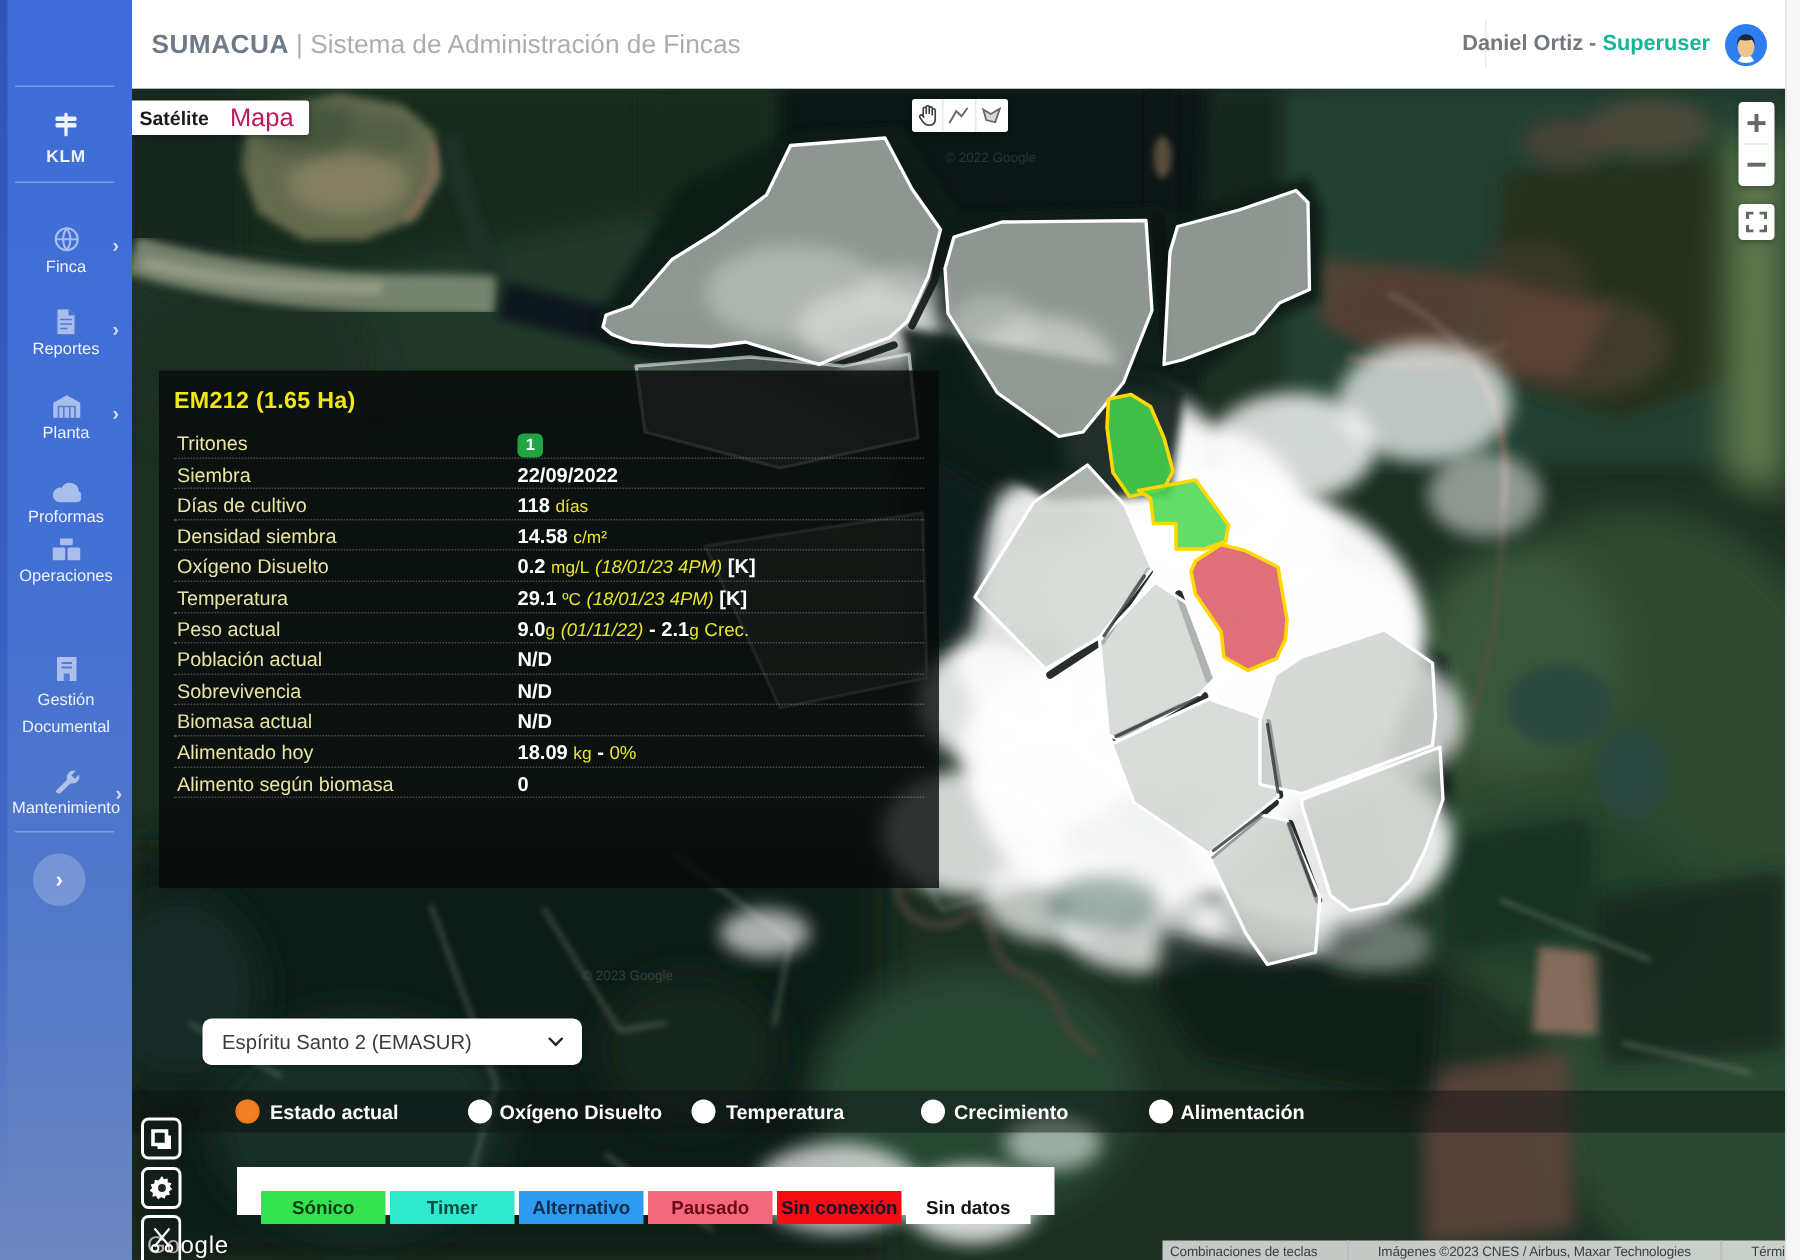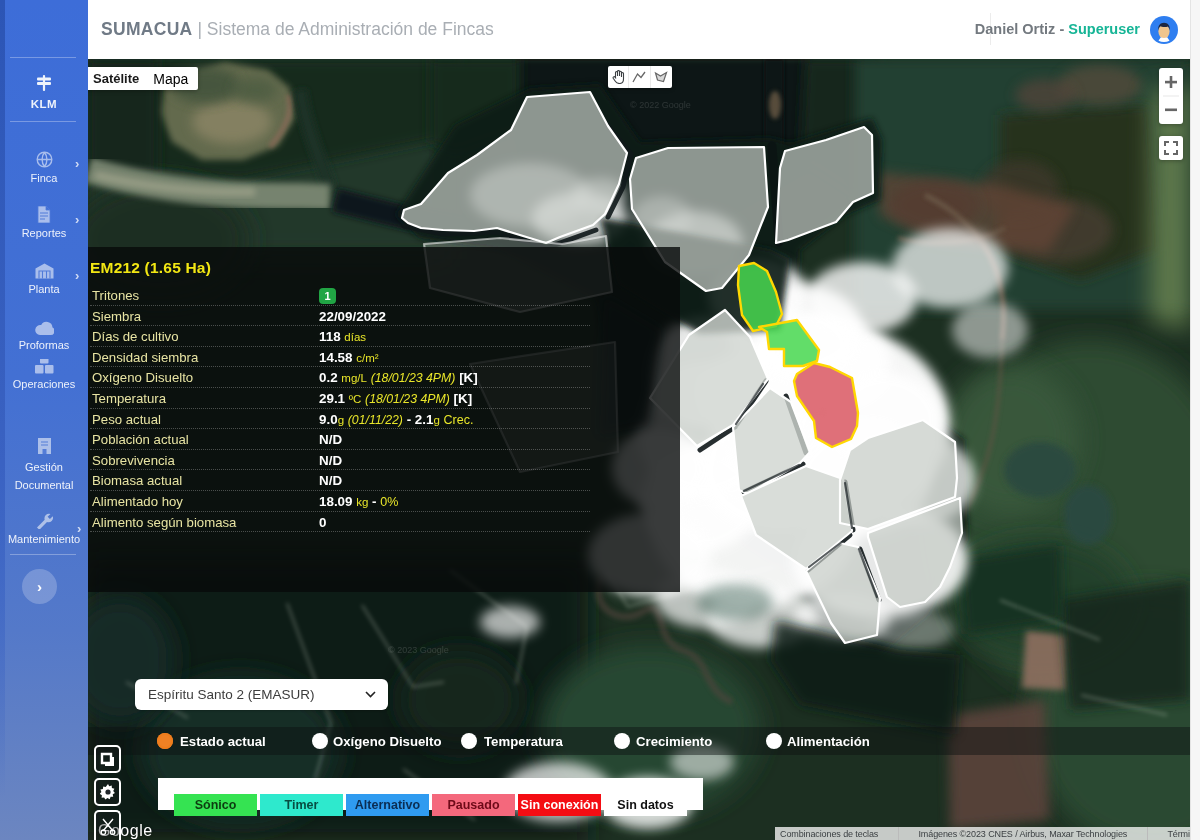--- a/index.html
+++ b/index.html
@@ -27,33 +27,33 @@
   #hsep { position:absolute; left:902px; top:13px; width:1px; height:32px; background:#ececec; }
   #avatar { position:absolute; right:22px; top:16px; }
   
   #map { position:absolute; left:88px; top:59px; width:1102px; height:781px; overflow:hidden; background:#1d3123; }
   
   #scroll { position:absolute; right:0; top:0; width:10px; height:840px; background:#f6f6f6; z-index:40; border-left:1px solid #e4e4e4;}
   
   #stoggle { position:absolute; left:83px; top:67px; height:23px; z-index:20; background:#fff; border-radius:2px;
      box-shadow:0 1px 4px rgba(0,0,0,0.3); display:flex; align-items:center; padding:0 10px; }
   #stoggle .a { font-size:13px; font-weight:bold; color:#1a1a1a; }
-  #stoggle .b { font-size:14px; color:#000000; margin-left:14px; }
+  #stoggle .b { font-size:17px; color:#be185d; margin-left:14px; }
   
   #drawbar { position:absolute; left:608px; top:66px; width:64px; height:22px; z-index:20; background:#fff;
      border-radius:2px; box-shadow:0 1px 4px rgba(0,0,0,0.3); display:flex; }
   #drawbar .cell { width:21.3px; height:22px; display:flex; align-items:center; justify-content:center; border-right:1px solid #e9e9e9; }
   #drawbar .cell:last-child { border-right:none; }
   
   #zoomctl { position:absolute; left:1159px; top:68px; width:24px; height:56px; background:#fff; border-radius:3px;
      box-shadow:0 1px 4px rgba(0,0,0,0.3); z-index:20; }
   #fsbtn { position:absolute; left:1159px; top:136px; width:24px; height:24px; background:#fff; border-radius:3px;
      box-shadow:0 1px 4px rgba(0,0,0,0.3); z-index:20; display:flex; align-items:center; justify-content:center;}
   
-  #panel { position:absolute; left:80px; top:247px; width:600px; height:345px; background:rgba(7,10,10,0.8); z-index:15; }
+  #panel { position:absolute; left:106px; top:247px; width:520px; height:345px; background:rgba(7,10,10,0.8); z-index:15; }
   #panel h1 { font-size:15.5px; color:#f2e713; padding:12px 0 0 10px; font-weight:bold; letter-spacing:0.2px;}
   #rows { position:absolute; left:10px; top:38px; width:500px; }
   .prow { position:relative; height:20.6px; border-bottom:1px dotted rgba(255,255,255,0.26); font-size:13.2px; }
   .prow .lab { position:absolute; left:2px; top:3px; color:#e8e4a3; }
   .prow .val { position:absolute; left:229px; top:3px; color:#fff; font-weight:bold; font-size:13.4px; }
   .u { color:#e9e62a; font-weight:normal; font-size:11.5px; }
   .ui { color:#e9e62a; font-weight:normal; font-style:italic; font-size:12.3px; }
   .badge { display:inline-block; background:#21a544; color:#fff; font-size:11px; font-weight:bold;
      width:17px; height:16px; text-align:center; line-height:16px; border-radius:4px; }
   
@@ -457,21 +457,21 @@
     <div class="radio" style="left:526px"></div>
       <div class="rlab" style="left:548px">Crecimiento</div>
     <div class="radio" style="left:678px"></div>
       <div class="rlab" style="left:699px">Alimentación</div>
   </div>
   <div id="legend">
     <div class="lbtn" style="background:#35e352; color:#0d3b10;">Sónico</div>
     <div class="lbtn" style="background:#2ee9cd; color:#074d42;">Timer</div>
     <div class="lbtn" style="background:#2f9bf0; color:#0b2d52;">Alternativo</div>
     <div class="lbtn" style="background:#f4687c; color:#6e0a18;">Pausado</div>
-    <div class="lbtn" style="background:#f40d13; color:#ffffff;">Sin conexión</div>
+    <div class="lbtn" style="background:#f40d13; color:#0f172a;">Sin conexión</div>
     <div class="lbtn" style="background:#fff; color:#111;">Sin datos</div>
   </div>
   <div class="sqbtn" style="top:745px">
     <svg width="15" height="15" viewBox="0 0 15 15">
         <path fill="none" stroke="#fff" stroke-width="2.4" d="M2 2 h9 v9 h-9 z"></path>
         <path fill="#fff" d="M11 5 h3 v9 h-9 v-3 h6 z"></path>
       </svg>
   </div>
   <div class="sqbtn" style="top:778px">
     <svg width="16" height="16" viewBox="0 0 16 16">

